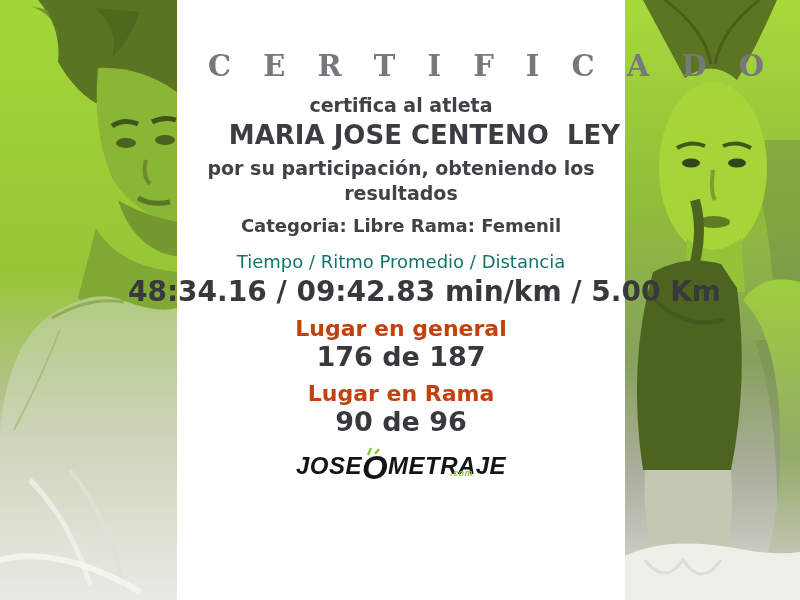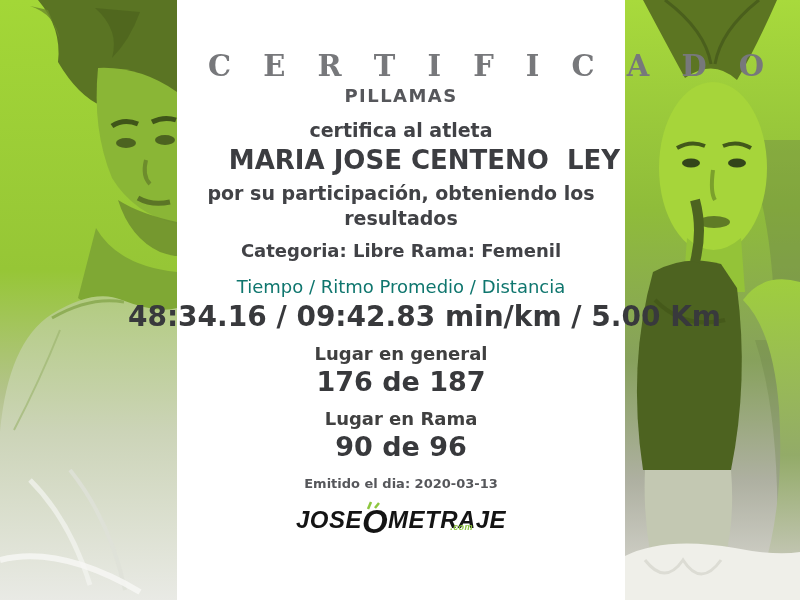--- a/index.html
+++ b/index.html
@@ -21,21 +21,21 @@
   }
   .event{font-size:18px;line-height:23px;margin-top:2px;font-weight:600;
     letter-spacing:0.08em;color:#56575b;}
   .certifies{font-size:19px;line-height:25px;margin-top:11px;font-weight:600;color:#414246;}
   .athlete{font-size:26px;line-height:31px;margin-top:2px;font-weight:600;color:#3c3d41;white-space:pre;margin-left:47px;}
   .participation{font-size:19px;line-height:25px;margin-top:5px;font-weight:600;color:#414246;}
   .category{font-size:18px;line-height:24px;margin-top:8px;font-weight:700;color:#414246;}
   .results-label{font-size:18px;line-height:24px;margin-top:12px;font-weight:400;color:#0f766e;}
   .results-wrap{display:flex;justify-content:center;margin-top:1px;padding-left:47px;}
   .results-value{font-size:28px;line-height:33px;font-weight:600;color:#38393c;white-space:nowrap;}
-  .p-label{font-size:18px;line-height:24px;margin-top:9px;font-weight:700;color:#404040;}
+  .p-label{font-size:22px;line-height:24px;margin-top:9px;font-weight:700;color:#c2410c;}
   .p-value{font-size:27px;line-height:32px;font-weight:600;color:#38393c;}
   .issued{font-size:13px;line-height:17px;margin-top:12px;font-weight:600;color:#56575b;}
   .logo{
     margin-top:13px;font-family:"Liberation Sans",sans-serif;font-style:italic;
     font-weight:bold;font-size:24px;letter-spacing:0.02em;color:#141414;
     display:inline-flex;align-items:center;justify-content:center;position:relative;
     line-height:30px;width:100%;
   }
   .logo-o{
     position:relative;font-size:33px;line-height:30px;font-weight:bold;
@@ -142,40 +142,38 @@
     <path d="M118,300 Q148,330 154,408 Q160,500 138,572 L175,572 L175,282 Q138,272 118,300 Z" fill="url(#rarm)"></path>
 
     <path d="M20,470 L106,470 Q110,520 100,558 L26,558 Q18,514 20,470 Z" fill="#c3c8b2"></path>
 
     <path d="M0,556 Q40,536 110,548 Q150,556 175,552 L175,600 L0,600 Z" fill="#efefe9"></path>
     <path d="M20,560 Q40,586 58,560 Q76,588 96,560" stroke="#dcdcd4" stroke-width="3" fill="none"></path>
   </svg>
 
   <div class="panel">
     <h1 class="title">C E R T I F I C A D O</h1>
-    <div class="event">PILLAMAS</div>
     <div class="certifies">certifica al atleta</div>
     <div class="athlete">MARIA JOSE CENTENO  LEY</div>
     <div class="participation">por su participación, obteniendo los resultados</div>
     <div class="category">Categoria: Libre Rama: Femenil</div>
     <div class="results-label">Tiempo / Ritmo Promedio / Distancia</div>
     <div class="results-wrap">
       <div class="results-value">48:34.16 / 09:42.83 min/km / 5.00 Km</div>
     </div>
 
     <div>
       <div class="p-label">Lugar en general</div>
       <div class="p-value">176 de 187</div>
     </div>
     <div>
       <div class="p-label">Lugar en Rama</div>
       <div class="p-value">90 de 96</div>
     </div>
 
-    <div class="issued">Emitido el dia: 2020-03-13</div>
 
     <div class="logo">
       <span>JOSE</span>
         <span class="logo-o"><svg class="crown" viewBox="0 0 16 10">
             <path d="M2,9 L5,2" stroke="#8dc63f" stroke-width="2.5" fill="none"></path>
             <path d="M9,8 L13,3" stroke="#8dc63f" stroke-width="2.5" fill="none"></path>
           </svg><span>O</span></span>
         <span>METRAJE</span>
       <span class="logo-com">.com</span>
     </div>

